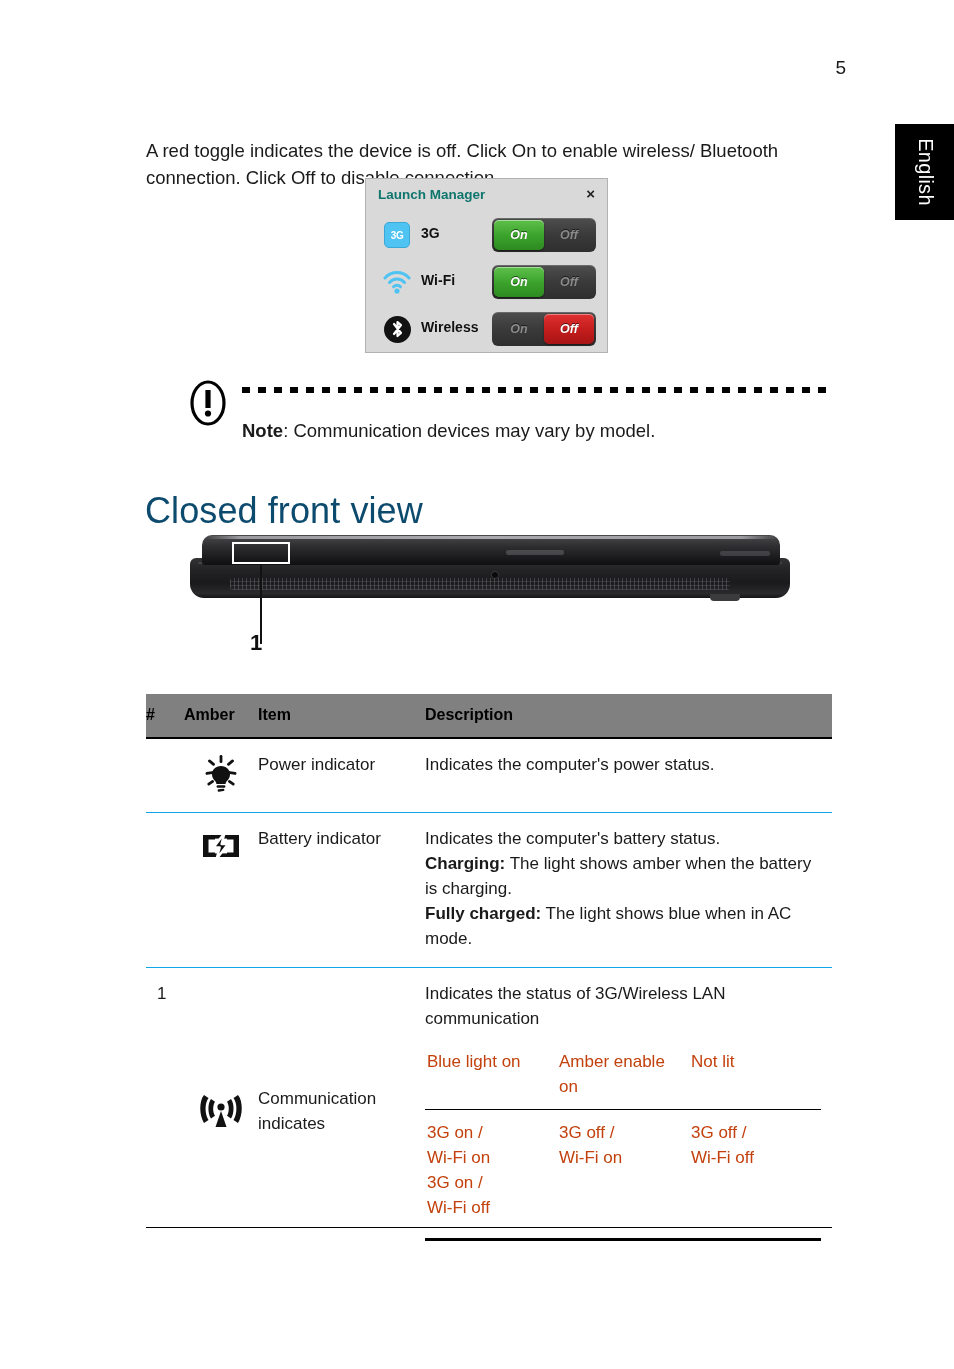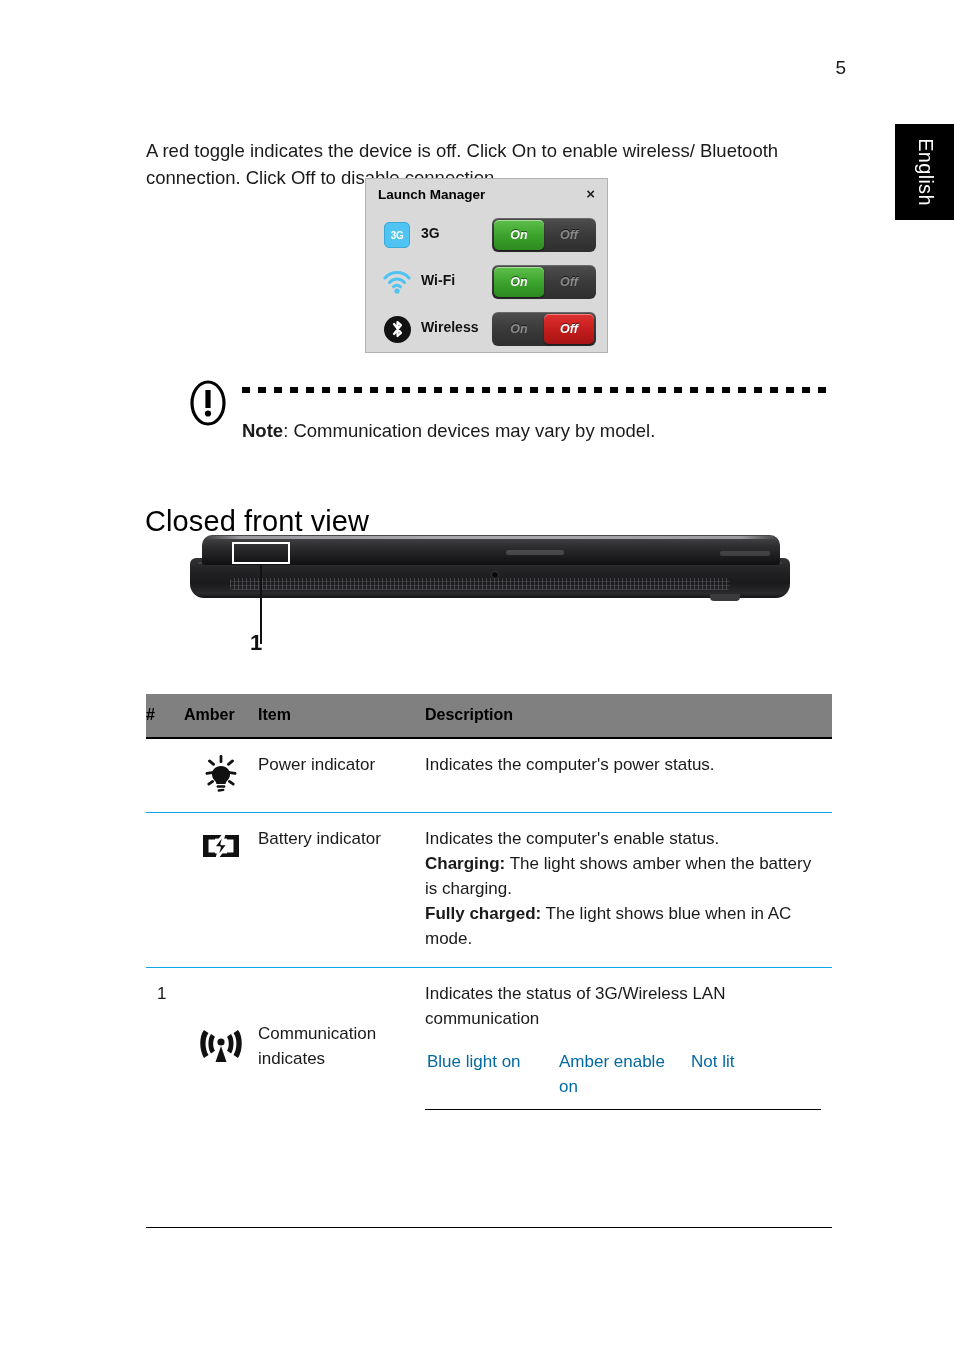--- a/index.html
+++ b/index.html
@@ -78,21 +78,21 @@
     position: relative;
     height: 33px;
     background: #d9d9d9;
   }
   .lm-title {
     position: absolute;
     left: 12px;
     top: 8px;
     font-size: 13.5px;
     font-weight: bold;
-    color: #000000;
+    color: #0f766e;
   }
   .lm-close {
     position: absolute;
     right: 12px;
     top: 6px;
     font-size: 15px;
     font-weight: bold;
     color: #222;
     line-height: 18px;
     cursor: default;
@@ -216,24 +216,24 @@
     font-size: 18.5px;
     line-height: 26px;
     color: #1a1a1a;
   }
   .note-text b { font-weight: bold; }
 
   
   .section-heading {
     position: absolute;
     left: 145px;
-    top: 486px;
-    font-size: 29px;
+    top: 466px;
+    font-size: 36px;
     font-weight: normal;
-    color: #000000;
+    color: #0c4a6e;
     letter-spacing: 0.1px;
   }
 
   
   .laptop-fig {
     position: absolute;
     left: 190px;
     top: 532px;
     width: 600px;
     height: 130px;
@@ -393,21 +393,21 @@
 
   
   .subtbl {
     width: 396px;
     border-collapse: collapse;
     margin-top: 18px;
   }
   .subtbl td {
     font-size: 17px;
     line-height: 25px;
-    color: #0369a1;
+    color: #c2410c;
     vertical-align: top;
     padding: 4px 10px 10px 2px;
     width: 33.33%;
   }
   .subtbl tr.sub-head td { border-bottom: 1.5px solid #000; padding-top: 0; }
   .subtbl tr.sub-body td { padding-top: 10px; border-bottom: 3px solid #000; padding-bottom: 18px; }
   .tbl-bottom-rule {
     position: absolute;
     left: 146px;
     top: 1227px;
@@ -547,21 +547,21 @@
             <path d="M5 9 h12 v4.5 h-6.5 v13 h6.5 v4.5 h-12 z" fill="#111"></path>
             <path d="M41 9 h-12 v4.5 h6.5 v13 h-6.5 v4.5 h12 z" fill="#111"></path>
             <rect x="5" y="9" width="36" height="3.6" fill="#111"></rect>
             <rect x="5" y="27.4" width="36" height="3.6" fill="#111"></rect>
             <path d="M26.5 7 L15.5 21.5 h6.2 l-3.2 11.5 L30 18 h-6.4 z" fill="#111"></path>
             <path d="M26.5 7 L15.5 21.5 h6.2 l-3.2 11.5 L30 18 h-6.4 z" fill="none" stroke="#ffffff" stroke-width="2.4" stroke-linejoin="round"></path>
           </svg>
         </td>
         <td class="cell-item">Battery indicator</td>
         <td class="cell-desc">
-          <p class="desc-line"><span>Indicates the computer's enable status.</span></p>
+          <p class="desc-line"><span>Indicates the computer's battery status.</span></p>
           <p class="desc-line"><b>Charging:</b><span> The light shows amber when the battery is charging.</span></p>
           <p class="desc-line"><b>Fully charged:</b><span> The light shows blue when in AC mode.</span></p>
         </td>
       </tr>
 
       <tr class="body-row no-border">
         <td class="cell-num">1</td>
         <td class="cell-icon" style="vertical-align:middle;">
           <svg class="icon-svg" width="48" height="42" viewBox="0 0 48 42">
             <path d="M7 5 C2 11 2 25 7 33 L11.5 30 C7.6 24 7.6 13 11.5 8 Z" fill="#111"></path>
@@ -576,20 +576,36 @@
         <td class="cell-desc">
           <p class="desc-line"><span>Indicates the status of 3G/Wireless LAN communication</span></p>
 
           <table class="subtbl">
             <tbody>
               <tr class="sub-head">
                 <td>Blue light on</td>
                 <td>Amber enable on</td>
                 <td>Not lit</td>
               </tr>
+              <tr class="sub-body">
+                <td>
+                  <div>3G on /</div>
+                  <div>Wi-Fi on</div>
+                  <div>3G on /</div>
+                  <div>Wi-Fi off</div>
+                </td>
+                <td>
+                  <div>3G off /</div>
+                  <div>Wi-Fi on</div>
+                </td>
+                <td>
+                  <div>3G off /</div>
+                  <div>Wi-Fi off</div>
+                </td>
+              </tr>
             </tbody>
           </table>
         </td>
       </tr>
     </tbody>
   </table>
 
   <div class="tbl-bottom-rule"></div>
 
 </div>

